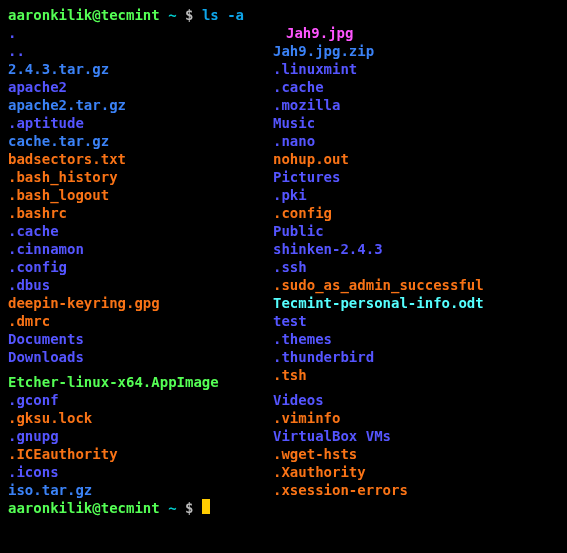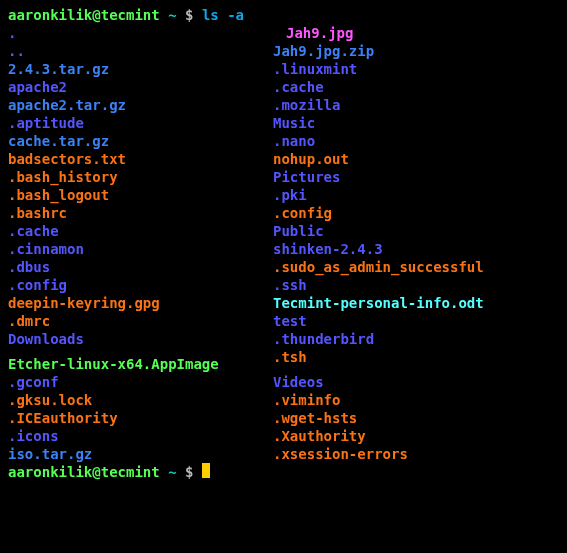--- a/index.html
+++ b/index.html
@@ -62,28 +62,30 @@
       <div class="row"><span class="col1 c-dir">apache2</span><span class="col2 c-dir">.cache</span></div>
       <div class="row"><span class="col1 c-arch">apache2.tar.gz</span><span class="col2 c-dir">.mozilla</span></div>
       <div class="row"><span class="col1 c-dir">.aptitude</span><span class="col2 c-dir">Music</span></div>
       <div class="row"><span class="col1 c-arch">cache.tar.gz</span><span class="col2 c-dir">.nano</span></div>
       <div class="row"><span class="col1 c-plain">badsectors.txt</span><span class="col2 c-plain">nohup.out</span></div>
       <div class="row"><span class="col1 c-plain">.bash_history</span><span class="col2 c-dir">Pictures</span></div>
       <div class="row"><span class="col1 c-plain">.bash_logout</span><span class="col2 c-dir">.pki</span></div>
       <div class="row"><span class="col1 c-plain">.bashrc</span><span class="col2 c-plain">.config</span></div>
       <div class="row"><span class="col1 c-dir">.cache</span><span class="col2 c-dir">Public</span></div>
       <div class="row"><span class="col1 c-dir">.cinnamon</span><span class="col2 c-dir">shinken-2.4.3</span></div>
+      <div class="row"><span class="col1 c-dir">.config</span><span class="col2 c-dir">.ssh</span></div>
       <div class="row"><span class="col1 c-dir">.dbus</span><span class="col2 c-plain">.sudo_as_admin_successful</span></div>
-      <div class="row"><span class="col1 c-dir">.config</span><span class="col2 c-dir">.ssh</span></div>
       <div class="row"><span class="col1 c-plain">deepin-keyring.gpg</span><span class="col2 c-link">Tecmint-personal-info.odt</span></div>
       <div class="row"><span class="col1 c-plain">.dmrc</span><span class="col2 c-dir">test</span></div>
+      <div class="row"><span class="col1 c-dir">Documents</span><span class="col2 c-dir">.themes</span></div>
       <div class="row"><span class="col1 c-dir">Downloads</span><span class="col2 c-dir">.thunderbird</span></div>
       <div class="row"><span class="col1 c-exe">Etcher-linux-x64.AppImage</span><span class="col2 c-plain">.tsh</span></div>
       <div class="row"><span class="col1 c-dir">.gconf</span><span class="col2 c-dir">Videos</span></div>
       <div class="row"><span class="col1 c-plain">.gksu.lock</span><span class="col2 c-plain">.viminfo</span></div>
+      <div class="row"><span class="col1 c-dir">.gnupg</span><span class="col2 c-dir">VirtualBox VMs</span></div>
       <div class="row"><span class="col1 c-plain">.ICEauthority</span><span class="col2 c-plain">.wget-hsts</span></div>
       <div class="row"><span class="col1 c-dir">.icons</span><span class="col2 c-plain">.Xauthority</span></div>
       <div class="row"><span class="col1 c-arch">iso.tar.gz</span><span class="col2 c-plain">.xsession-errors</span></div>
     </div>
 
   <div class="row">
     <span class="prompt-user">aaronkilik@tecmint</span>
     <span class="prompt-sep"> </span>
     <span class="prompt-tilde">~</span>
     <span class="prompt-sep"> $ </span>

